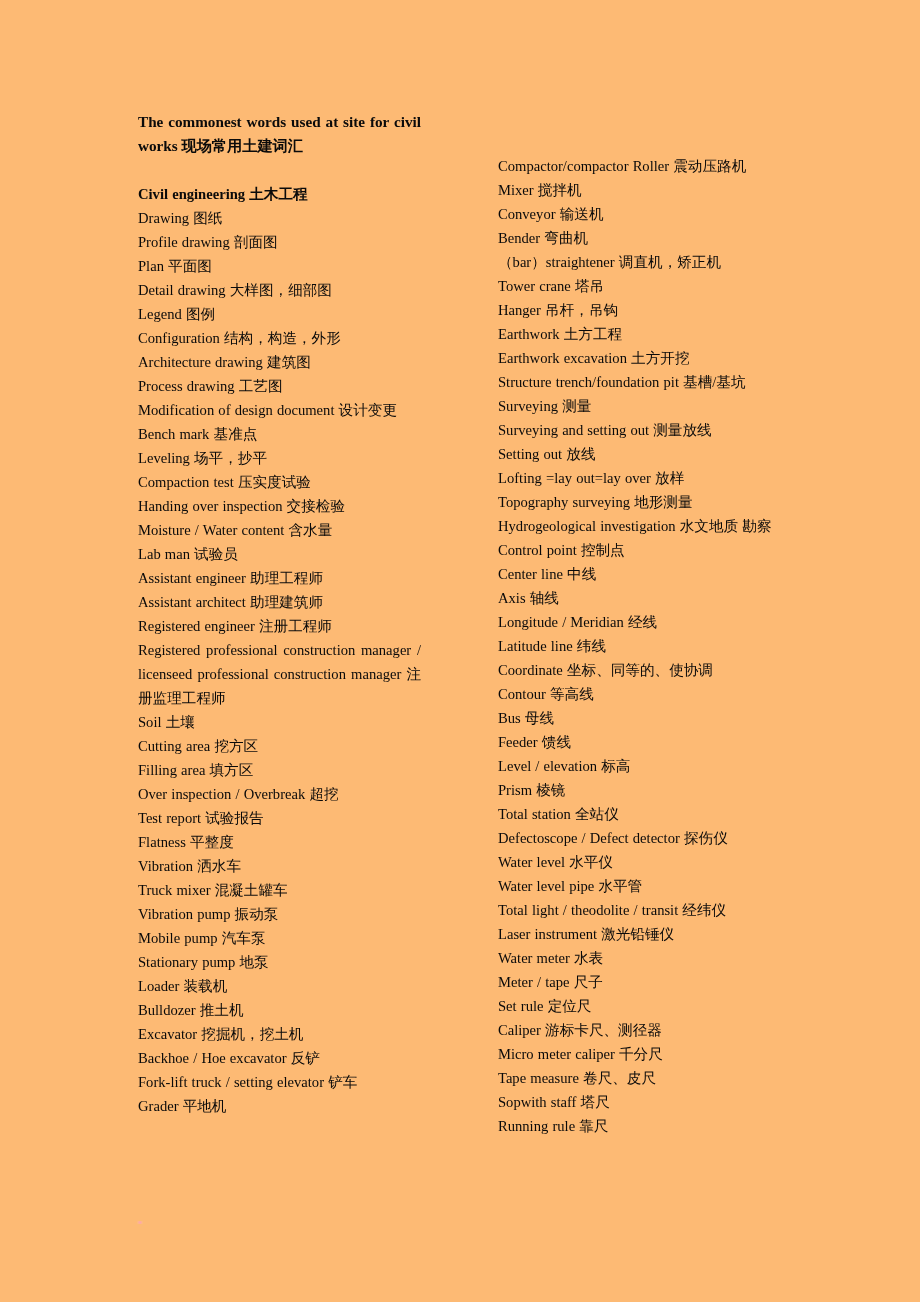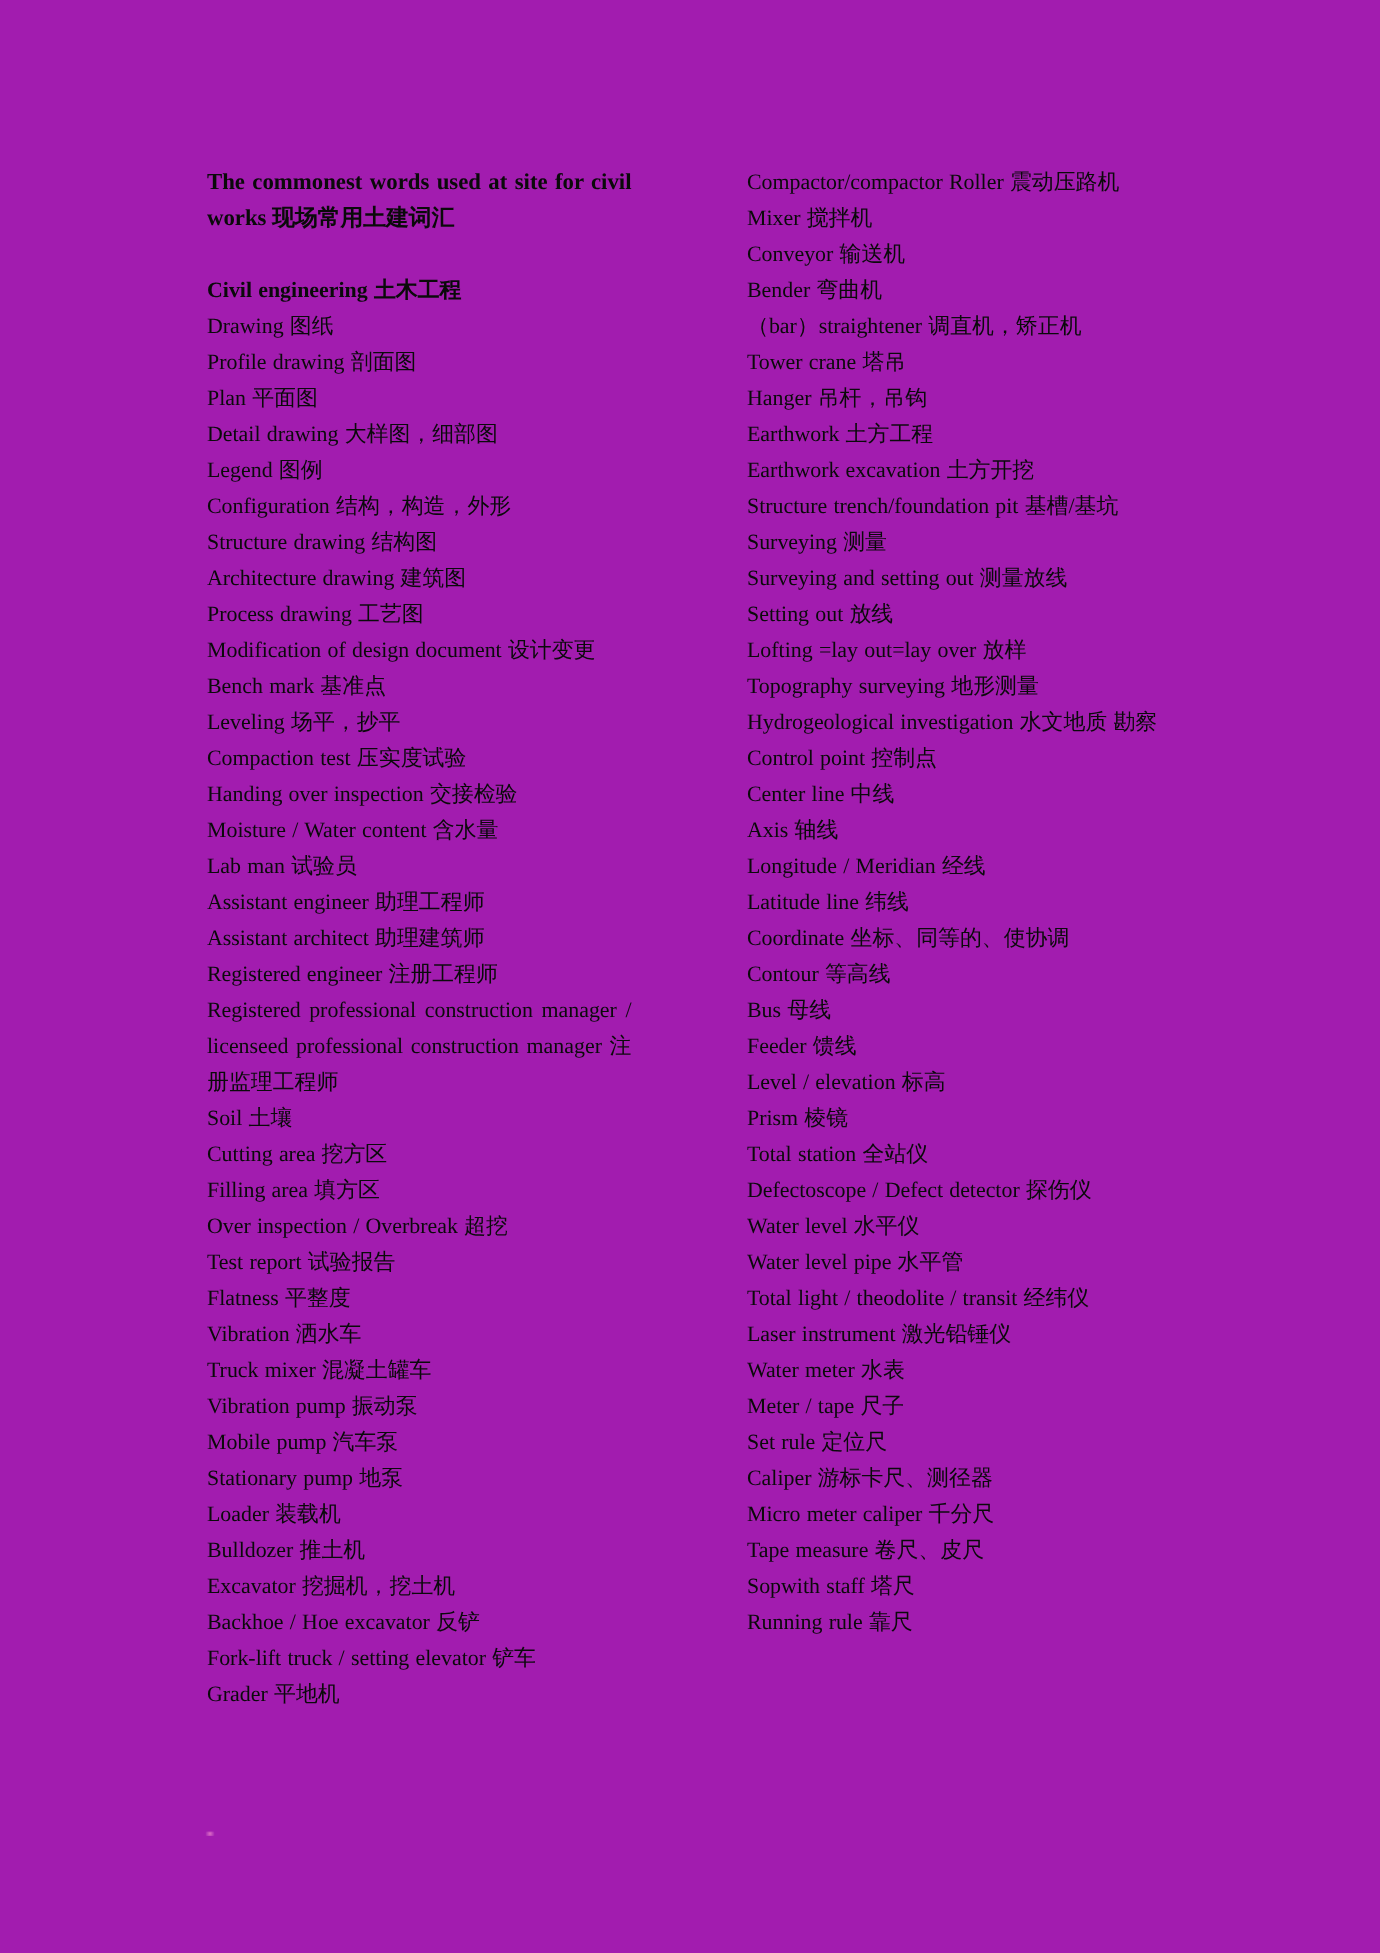--- a/index.html
+++ b/index.html
@@ -15,37 +15,37 @@
     font-family: "Liberation Serif", "DejaVu Serif", serif;
     color: #0a0a0a;
     position: relative;
     overflow: hidden;
     -webkit-font-smoothing: antialiased;
   }
 
   .page {
     position: absolute;
     inset: 0;
-    background: #a21caf;
+    background: #fdba74;
   }
 
   .columns {
     position: absolute;
     left: 0;
     top: 110px;
     width: 920px;
   }
 
   .col {
     position: absolute;
     top: 0;
   }
 
   .col-left  { left: 138px; width: 283px; }
-  .col-right { left: 498px; width: 284px; }
+  .col-right { left: 498px; width: 284px; margin-top: 44px; }
 
   
   .entry {
     font-size: 14.6px;
     line-height: 24px;
     text-align: left;
     white-space: normal;
     word-spacing: 0.5px;
   }
 
@@ -99,21 +99,20 @@
       <div class="spacer"></div>
 
       <div class="entry bold">Civil engineering  土木工程</div>
 
       <div class="entry">Drawing  图纸</div>
       <div class="entry">Profile drawing  剖面图</div>
       <div class="entry">Plan  平面图</div>
       <div class="entry">Detail drawing 大样图，细部图</div>
       <div class="entry">Legend  图例</div>
       <div class="entry">Configuration  结构，构造，外形</div>
-      <div class="entry">Structure drawing  结构图</div>
       <div class="entry">Architecture drawing  建筑图</div>
       <div class="entry">Process drawing  工艺图</div>
       <div class="entry justify">Modification of design document  设计变更</div>
       <div class="entry">Bench mark  基准点</div>
       <div class="entry">Leveling  场平，抄平</div>
       <div class="entry">Compaction test  压实度试验</div>
       <div class="entry">Handing over inspection  交接检验</div>
       <div class="entry">Moisture / Water content  含水量</div>
       <div class="entry">Lab man  试验员</div>
       <div class="entry">Assistant engineer  助理工程师</div>

